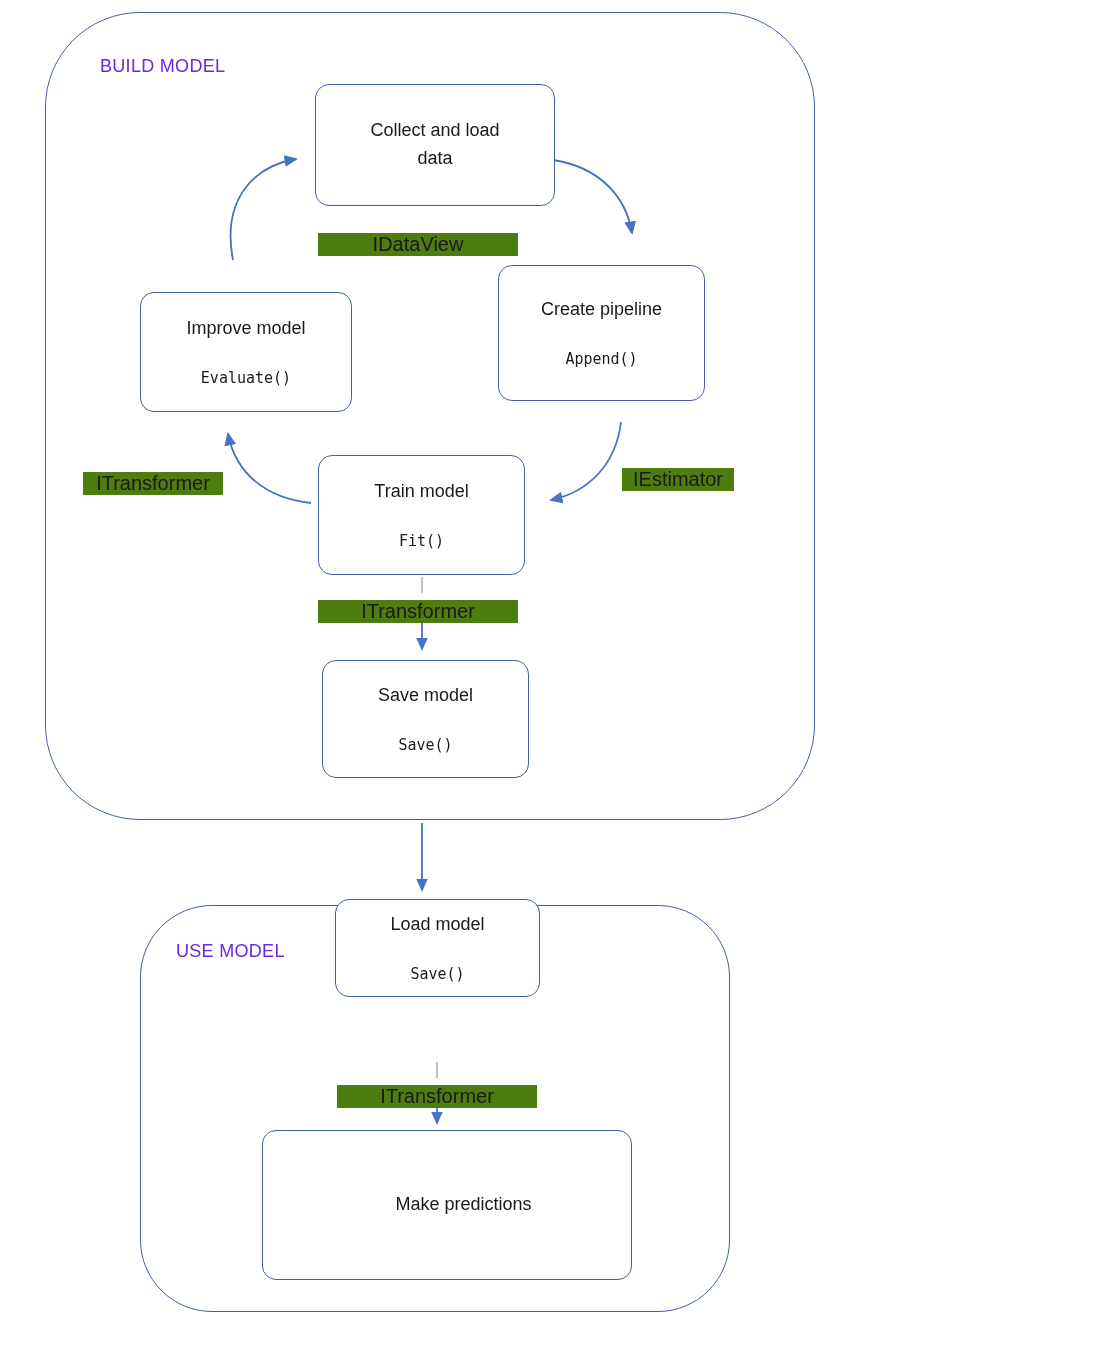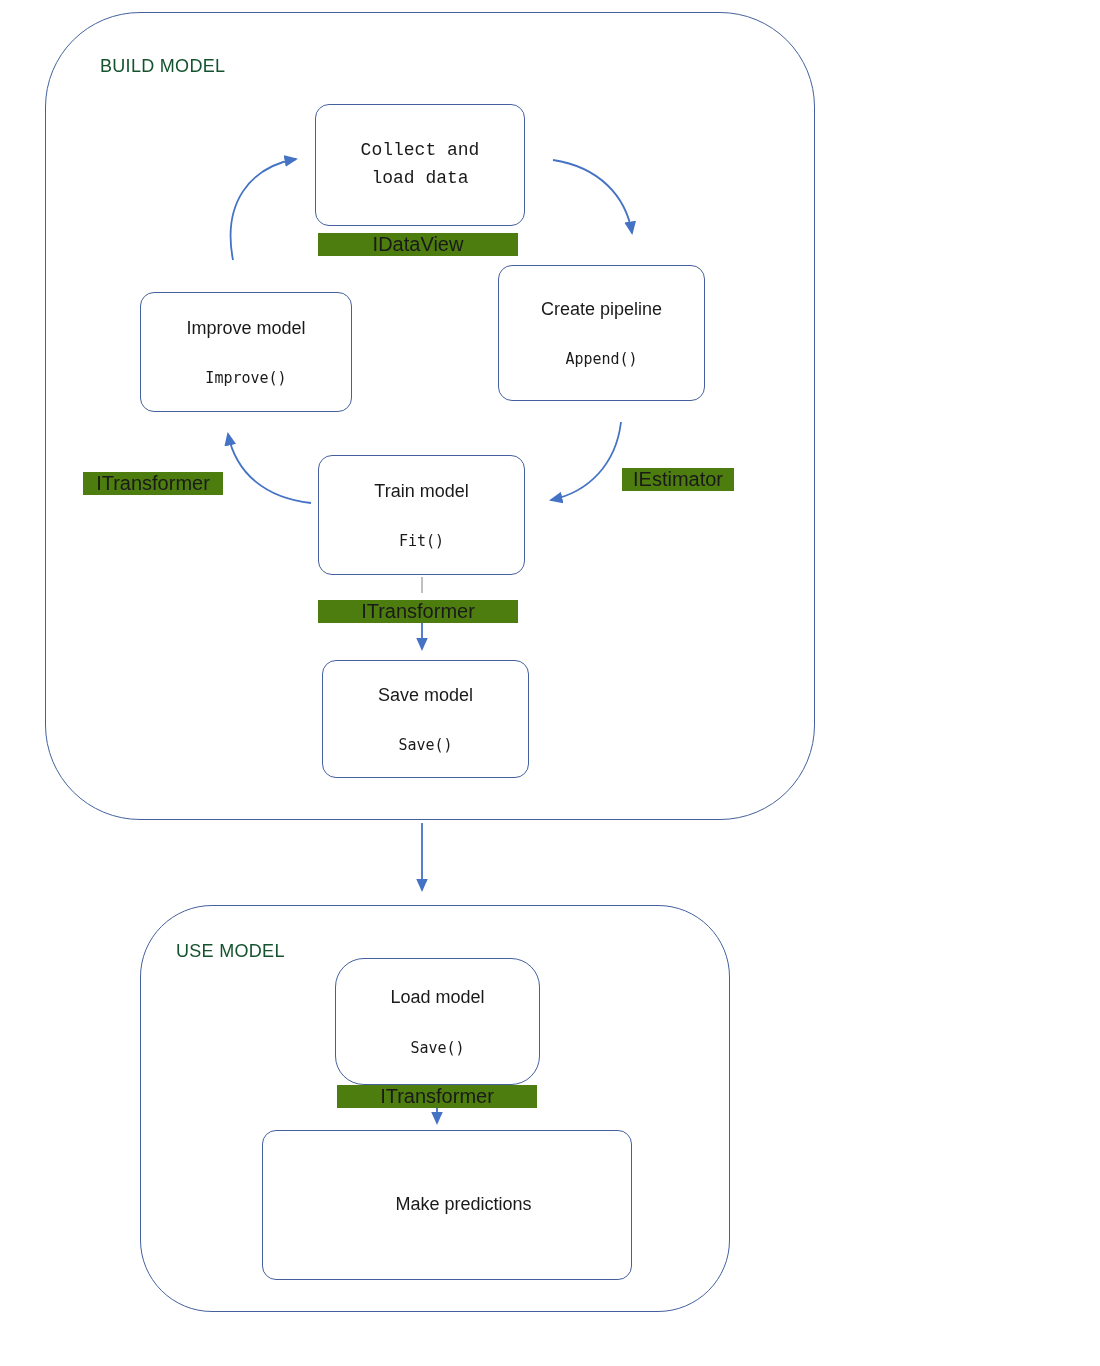--- a/index.html
+++ b/index.html
@@ -22,21 +22,21 @@
   .container-box {
     position: absolute;
     border: 1.6px solid #44619e;
     background: transparent;
     z-index: 0;
   }
   .container-label {
     position: absolute;
     font-size: 18px;
     letter-spacing: 0.3px;
-    color: #14532d;
+    color: #6d28d9;
     white-space: nowrap;
     z-index: 2;
   }
   .node {
     position: absolute;
     background: #ffffff;
     border: 1.6px solid #44619e;
     border-radius: 14px;
     display: flex;
     flex-direction: column;
@@ -92,29 +92,29 @@
   <line x1="422" y1="823" x2="422" y2="890" stroke="#4472c4" stroke-width="1.8" marker-end="url(#arrowhead)"></line>
 
   <line x1="437" y1="1062" x2="437" y2="1078" stroke="#a6a6a6" stroke-width="1.4"></line>
   <line x1="437" y1="1106" x2="437" y2="1123" stroke="#4472c4" stroke-width="1.8" marker-end="url(#arrowhead)"></line>
 </svg>
 
 <div class="container-box" style="left:45px; top:12px; width:770px; height:808px; border-radius:95px;"></div>
 
 <div class="container-label" style="left:100px; top:56px;">BUILD MODEL</div>
 
-<div class="node" style="left:315px; top:104px; width:210px; height:122px;font-family:Liberation Mono, monospace;">
+<div class="node" style="left:315px; top:84px; width:240px; height:122px;">
   <div class="node-title" style="width:155px;">Collect and load data</div>
 </div>
 
 <div class="edge-label" style="left:318px; top:233px; width:200px;">IDataView</div>
 
 <div class="node" style="left:140px; top:265px; width:212px; height:120px;margin-top:27px;">
   <div class="node-title">Improve model</div>
-  <div class="node-code">Improve()</div>
+  <div class="node-code">Evaluate()</div>
 </div>
 
 <div class="node" style="left:498px; top:265px; width:207px; height:136px;">
   <div class="node-title">Create pipeline</div>
   <div class="node-code">Append()</div>
 </div>
 
 <div class="edge-label" style="left:83px; top:472px; width:140px;">ITransformer</div>
 
 <div class="edge-label" style="left:622px; top:468px; width:112px;">IEstimator</div>
@@ -128,21 +128,21 @@
 
 <div class="node" style="left:322px; top:660px; width:207px; height:118px;">
   <div class="node-title">Save model</div>
   <div class="node-code">Save()</div>
 </div>
 
 <div class="container-box" style="left:140px; top:905px; width:590px; height:407px; border-radius:72px;"></div>
 
 <div class="container-label" style="left:176px; top:941px;">USE MODEL</div>
 
-<div class="node" style="left:335px; top:958px; width:205px; height:127px;border-radius:29px;">
+<div class="node" style="left:335px; top:899px; width:205px; height:98px;">
   <div class="node-title">Load model</div>
   <div class="node-code">Save()</div>
 </div>
 
 <div class="edge-label" style="left:337px; top:1085px; width:200px;">ITransformer</div>
 
 <div class="node" style="left:262px; top:1130px; width:370px; height:150px; gap:24px;padding-left:33px;">
   <div class="node-title">Make predictions</div>
 </div>
 

